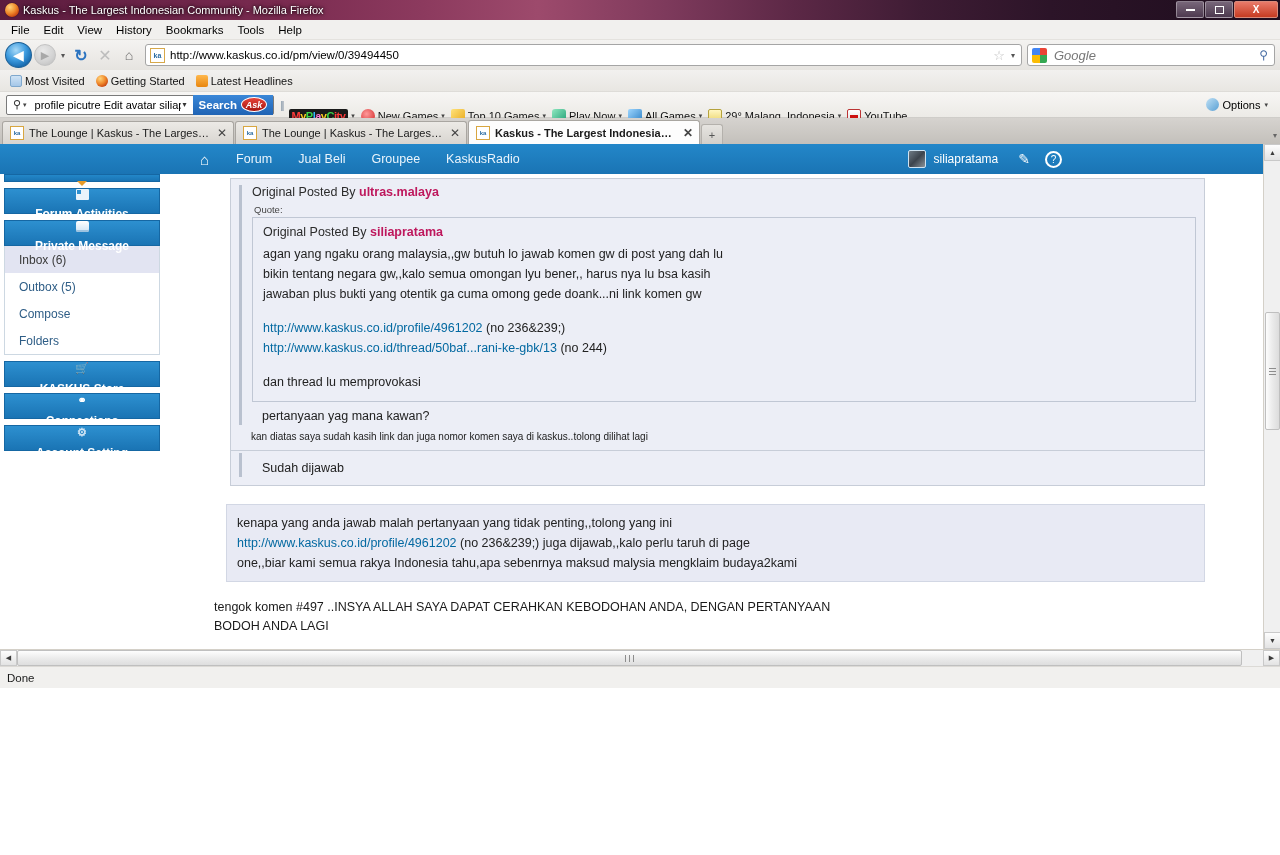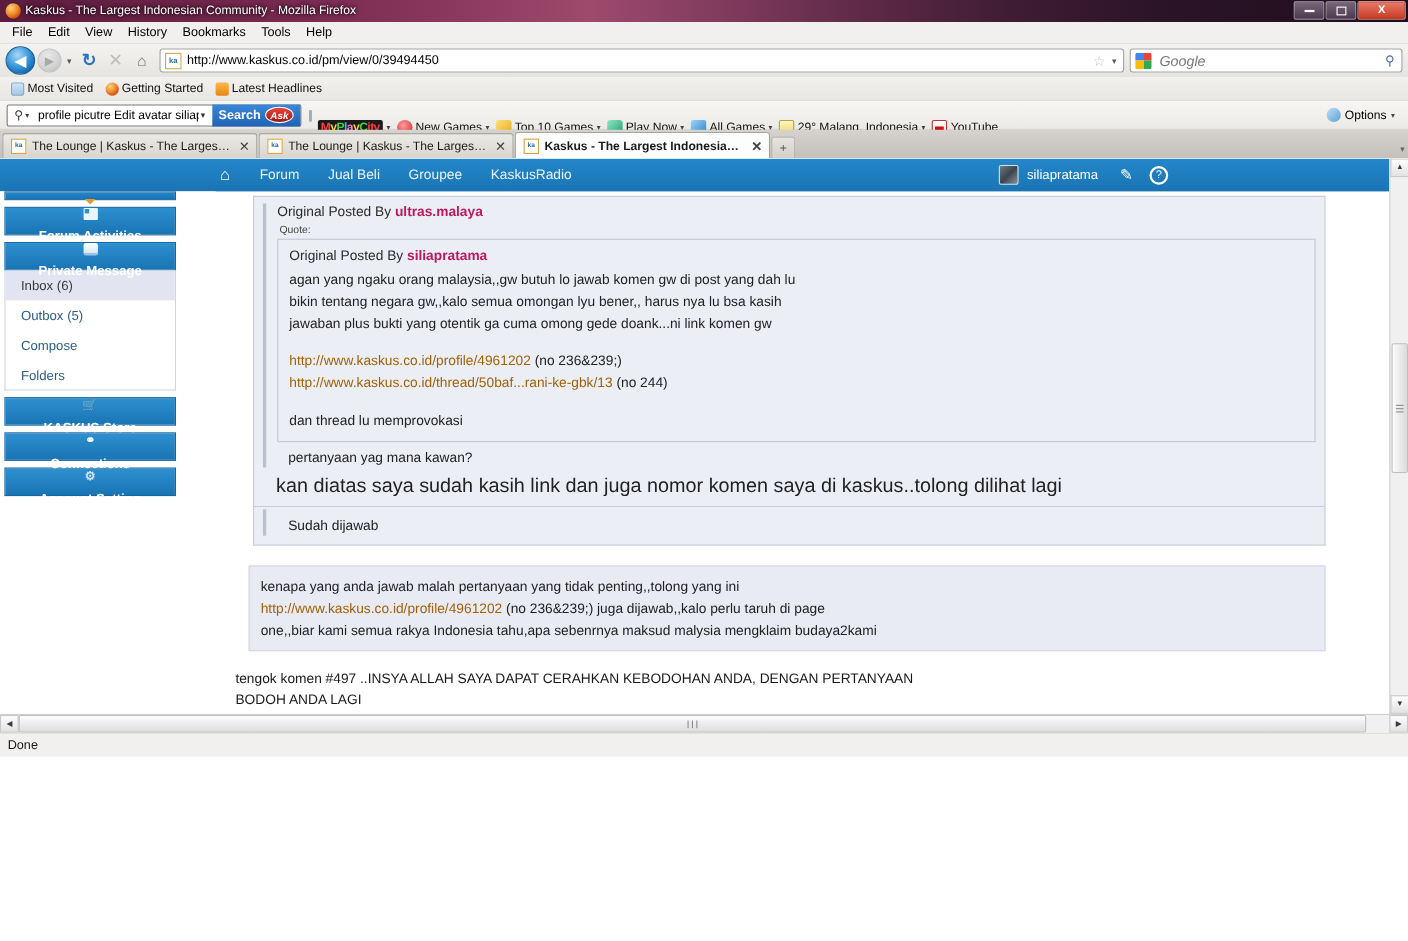--- a/index.html
+++ b/index.html
@@ -409,29 +409,29 @@
   .qt-line1 b { color: #be185d; }
   .qt-label { font-size: 9.5px; color: #444; margin: 0 0 2px 2px; }
 
   .inner-box {
     border: 1px solid #c0c7d4;
     background: #eceef6;
     padding: 7px 10px 9px 10px;
   }
   .inner-box.deep { background: #eceef6; }
   .msg-line { font-size: 12.5px; color: #222; line-height: 20px; }
-  .msg-link { color: #a16207; text-decoration: none; }
+  .msg-link { color: #0369a1; text-decoration: none; }
   .gap { height: 14px; }
 
   .reply-line {
     font-size: 12.5px; color: #222;
     padding: 7px 0 2px 10px;
   }
   .level2-line {
-    font-size: 18px; color: #222;
+    font-size: 10px; color: #222;
     padding: 6px 0 0 12px;
   }
   .level1-line {
     font-size: 12.5px; color: #222;
     padding: 8px 0 2px 10px;
   }
 
   .post-body {
     margin: 18px 32px 0 30px;
     background: #e8eaf4;

